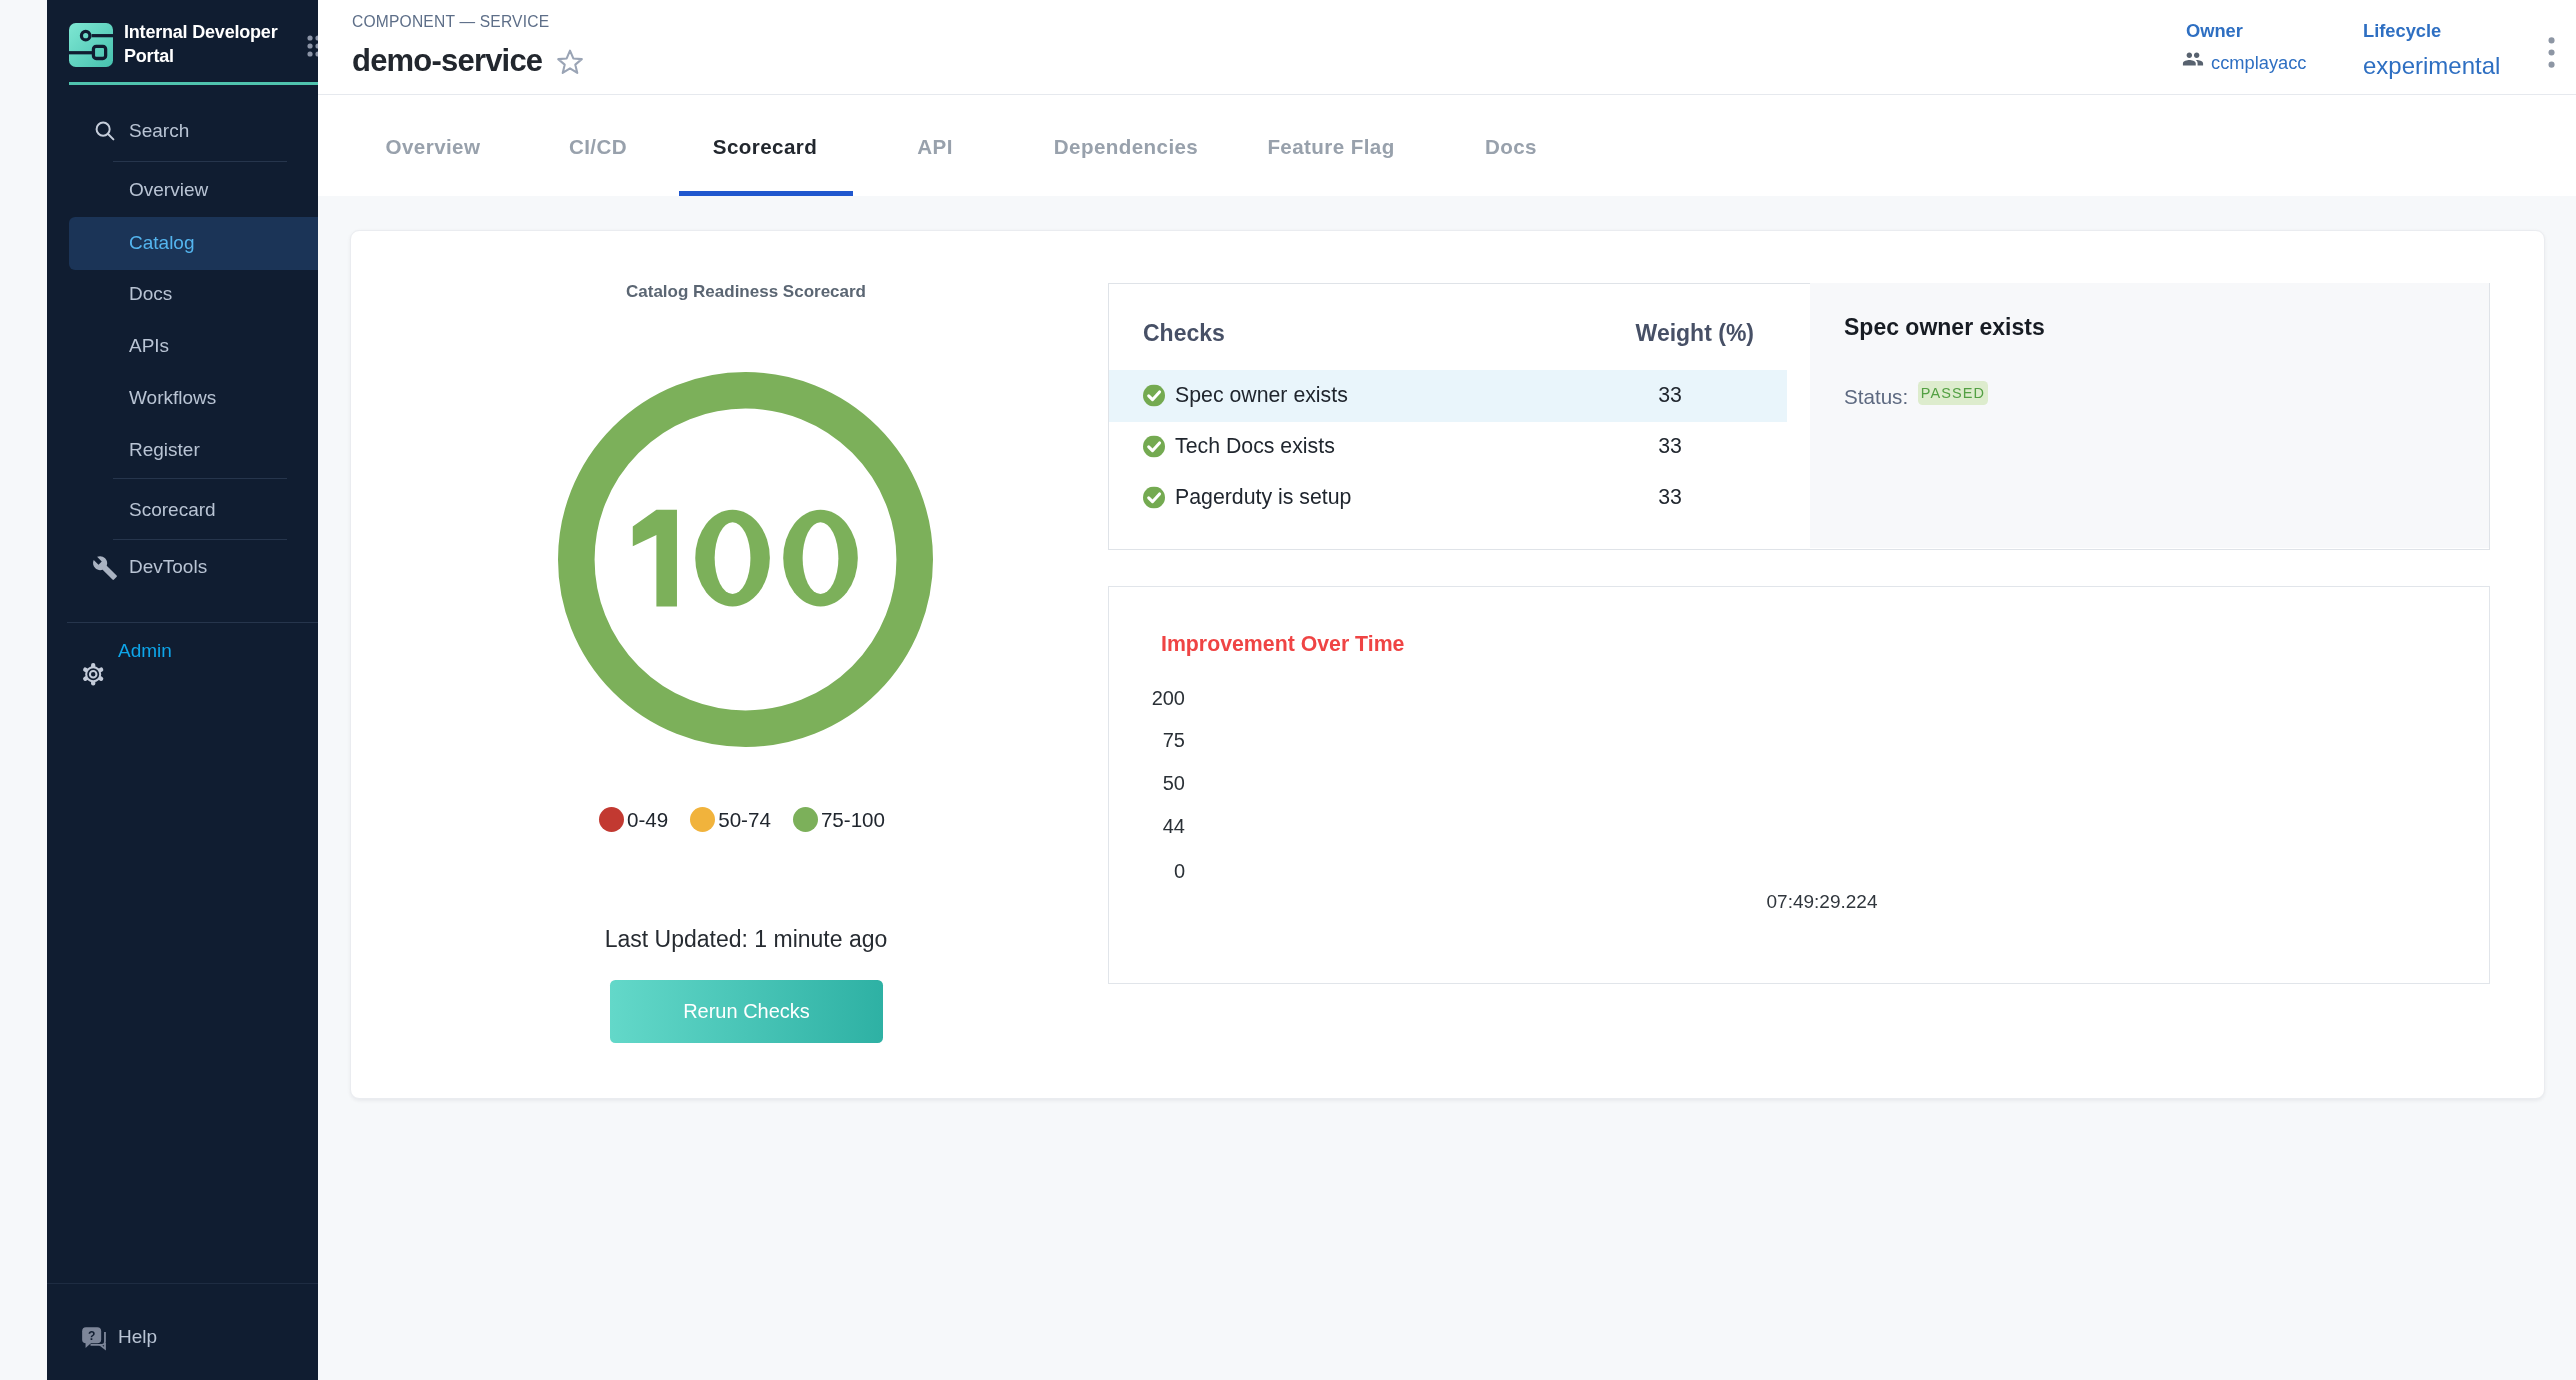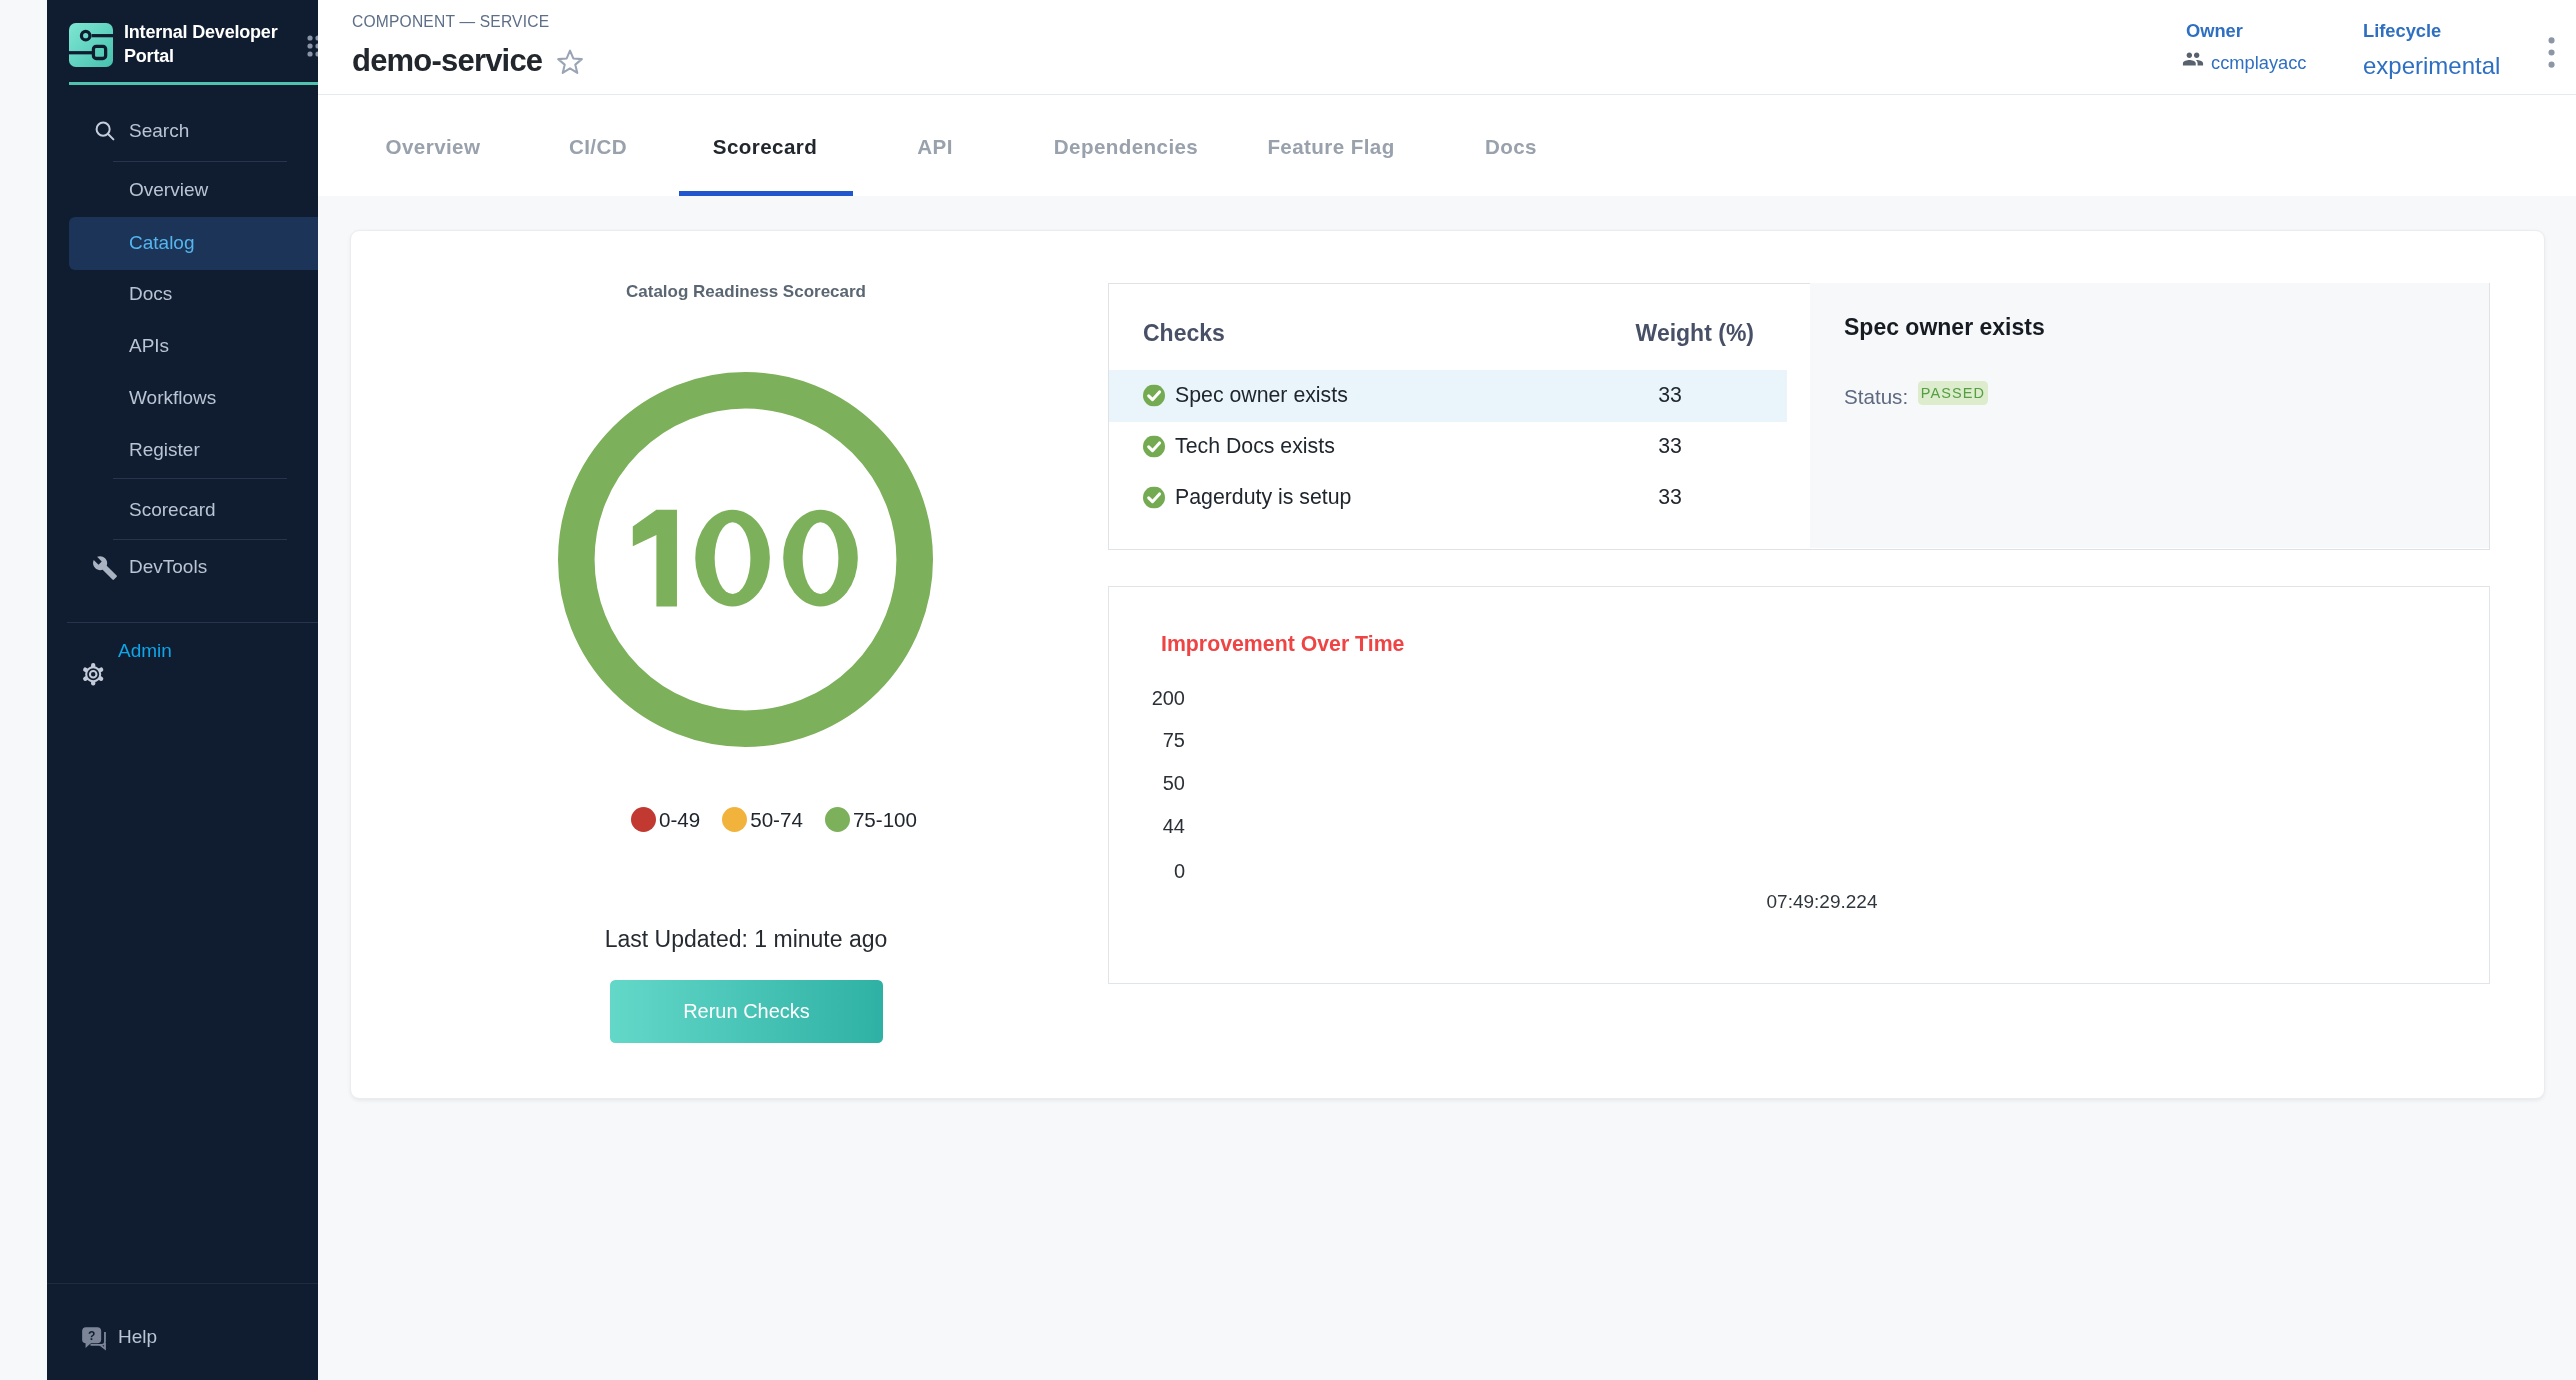--- a/index.html
+++ b/index.html
@@ -29,21 +29,21 @@
   .tab.active { color:#22272e; }
   #tab-underline { position:absolute; left:679px; top:191px; width:174px; height:4.6px; background:#2057ce; }
 
   
   #content { position:absolute; left:318px; top:196px; width:2258px; height:1184px; background:#f6f8fa; }
   #card { position:absolute; left:350px; top:230px; width:2195px; height:869px; background:#ffffff; border:0.8px solid #eaecf0; border-radius:9.1px; box-shadow:0 1.5px 3.8px rgba(16,24,40,0.06); }
 
   
   #gauge-title { position:absolute; left:746px; top:282px; transform:translateX(-50%); font-size:17px; font-weight:700; color:#5b6673; }
   #donut { position:absolute; left:558px; top:372px; }
-  #legend { position:absolute; left:774px; top:807px; transform:translateX(-50%); display:flex; align-items:center; white-space:nowrap; }
+  #legend { position:absolute; left:742px; top:807px; transform:translateX(-50%); display:flex; align-items:center; white-space:nowrap; }
   .lg-dot { width:25px; height:25px; border-radius:50%; margin-right:3px; }
   .lg-txt { font-size:20.6px; color:#20262e; }
   #last-upd { position:absolute; left:746px; top:926px; transform:translateX(-50%); font-size:23px; color:#262b31; }
   #rerun { position:absolute; left:610px; top:980px; width:273px; height:63px; border-radius:5.3px; background:linear-gradient(90deg,#63d8c9,#2eb1a4); color:#ffffff; font-size:20px; font-weight:500; text-align:center; line-height:63px; }
 
   
   #checks { position:absolute; left:1108px; top:283px; width:1382px; height:267px; background:#ffffff; border:0.8px solid #dfe3e8; }
   #checks-h { position:absolute; left:1143px; top:320px; font-size:23px; font-weight:700; color:#475066; }
   #weight-h { position:absolute; left:1754px; top:320px; transform:translateX(-100%); font-size:23px; font-weight:700; color:#475066; }
   #row-hl { position:absolute; left:1109px; top:370px; width:678px; height:52px; background:#e9f5fb; }

